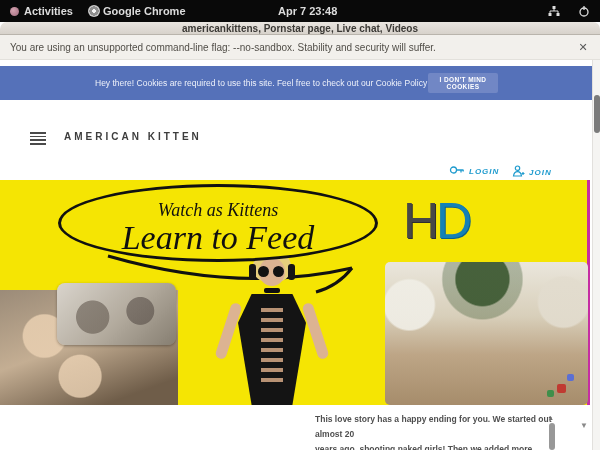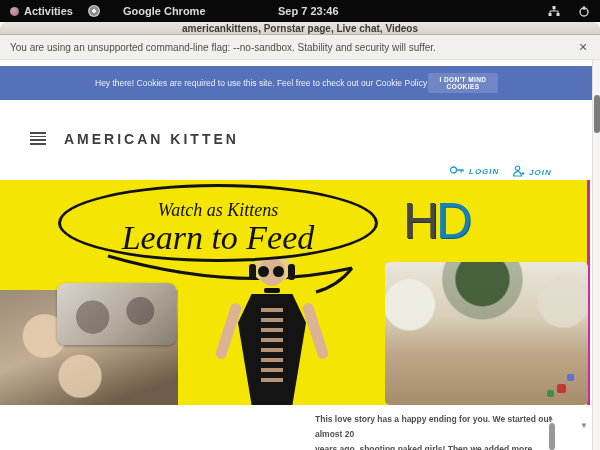--- a/index.html
+++ b/index.html
@@ -9,21 +9,21 @@
 
   
   .topbar { position:absolute; left:0; top:0; width:600px; height:22px; background:#090909;
             color:#dcdcdc; font-size:11px; }
   .topbar .item { position:absolute; top:0; height:22px; line-height:22px; white-space:nowrap; }
   .activities-dot { position:absolute; left:10px; top:7px; width:9px; height:9px; border-radius:50%;
                     background:radial-gradient(circle at 35% 35%, #d4a3b0, #a06a7d); }
   .activities-label { left:24px; font-weight:700; }
   .chrome-ico { position:absolute; left:88px; top:5px; width:12px; height:12px; border-radius:50%;
                 background:radial-gradient(circle at 50% 50%, #f2f2f2 0 22%, #8f8f8f 23% 55%, #c9c9c9 56%); }
-  .chrome-label { left:123px; font-weight:700; }
+  .chrome-label { left:103px; font-weight:700; }
   .clock { left:278px; font-weight:700; }
   .sysicon { position:absolute; top:4px; width:14px; height:14px; }
   .net-ico { left:547px; }
   .pwr-ico { left:577px; }
 
   
   .titlebar { position:absolute; left:0; top:22px; width:600px; height:13px;
               background:linear-gradient(#e9e5e0,#d7d2cb); border-bottom:1px solid #b9b4ac;
               border-radius:7px 7px 0 0; text-align:center; font-size:10px; font-weight:700;
               color:#3b3935; line-height:13px; }
@@ -50,21 +50,21 @@
   .cookiebar { position:absolute; left:0; top:6px; width:592px; height:34px; background:#5571b9; }
   .cookie-msg { position:absolute; left:95px; top:0; height:34px; line-height:34px; font-size:8.5px;
                 color:#eef1fa; white-space:nowrap; }
   .cookie-btn { position:absolute; left:428px; top:7px; width:70px; height:20px; background:#7187c5;
                 border:none; border-radius:2px; color:#fff; font-size:6.5px; font-weight:700;
                 letter-spacing:.4px; cursor:pointer; font-family:"Liberation Sans",sans-serif; }
 
   
   .hamburger { position:absolute; left:30px; top:72px; width:16px; height:13px; cursor:pointer; }
   .hamburger i { display:block; height:1.5px; background:#4a4a4a; margin-bottom:2.2px; }
-  .brand { position:absolute; left:64px; top:71px; font-size:14px; font-weight:700; letter-spacing:3px;
+  .brand { position:absolute; left:64px; top:71px; font-size:10px; font-weight:700; letter-spacing:3px;
            color:#3d3d3d; }
   .authlink { position:absolute; top:72px; display:flex; align-items:center; gap:4px; cursor:pointer;
               color:#1f9bce; font-size:8px; font-weight:800; font-style:italic; letter-spacing:1px;margin-top:33px; }
   .login-link { left:449px; }
   .join-link { left:512px; }
 
   
   .hero { position:absolute; left:0; top:120px; width:590px; height:225px; background:#f5e503; overflow:hidden; }
   .bubble { position:absolute; left:58px; top:4px; width:320px; height:78px; border:3px solid #111;
             border-radius:50%; background:#f5e503; z-index:3; text-align:center;
@@ -136,21 +136,21 @@
 </head>
 <body>
 
 <div class="screen">
 
   <div class="topbar">
     <span class="activities-dot"></span>
     <span class="item activities-label">Activities</span>
     <span class="chrome-ico"></span>
     <span class="item chrome-label">Google Chrome</span>
-    <span class="item clock">Sep 7 23:46</span>
+    <span class="item clock">Apr 7 23:48</span>
     <span class="sysicon net-ico">
       <svg width="14" height="14" viewBox="0 0 14 14">
         <rect x="5.5" y="2" width="3" height="3" fill="#dedede"></rect>
         <rect x="1.5" y="9" width="3" height="3" fill="#dedede"></rect>
         <rect x="9.5" y="9" width="3" height="3" fill="#dedede"></rect>
         <path d="M7 5v2M3 9V7h8v2" stroke="#dedede" stroke-width="1" fill="none"></path>
       </svg>
     </span>
     <span class="sysicon pwr-ico">
       <svg width="14" height="14" viewBox="0 0 14 14">

